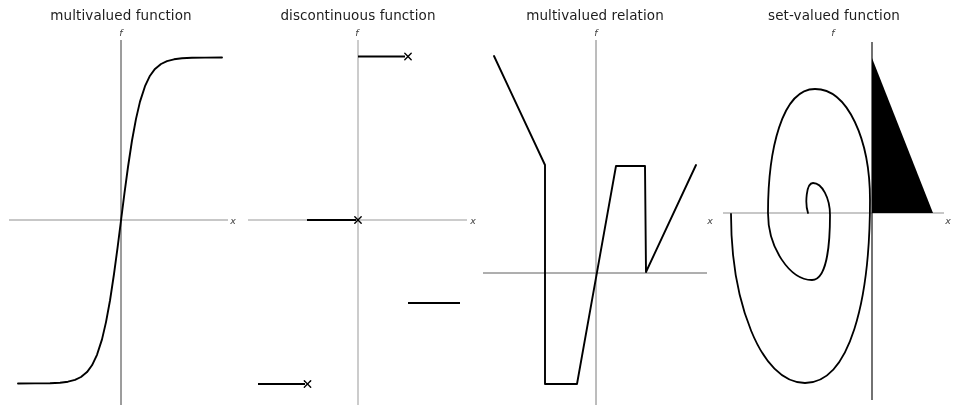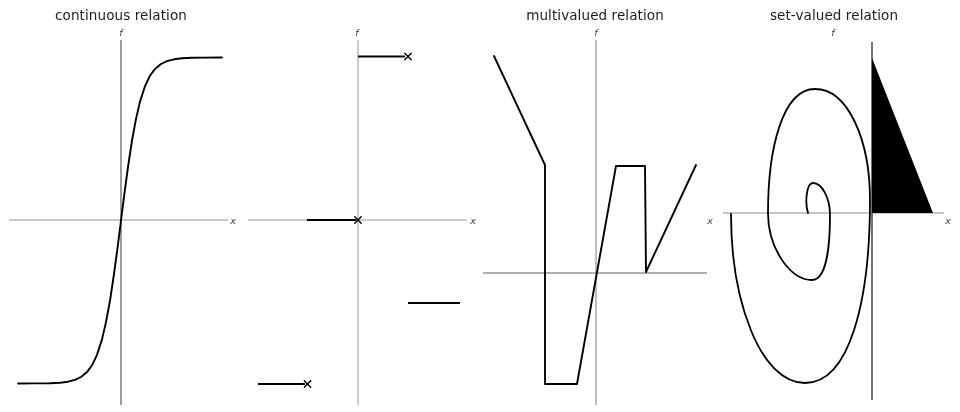--- a/index.html
+++ b/index.html
@@ -68,16 +68,17 @@
       </g>
       <g>
         <line x1="723" y1="213" x2="944" y2="213" stroke="#8f8f8f" stroke-width="1"></line>
         <line x1="872" y1="42" x2="872" y2="400" stroke="#141414" stroke-width="1.2"></line>
         <text x="833" y="36" fill="#3f3f3f" font-size="9.5" text-anchor="middle">f</text>
         <text x="948" y="224" fill="#3f3f3f" font-size="9.5" text-anchor="middle">x</text>
         <path d="M 808,213 C 805,204 806,183 813,183 C 822,183 830,198 830,215 C 830,248 826,280 812,280 C 790,280 768,248 768,213 C 768,150 782,89 815,89 C 848,89 870,140 870,200 C 870,300 850,383 805,383 C 760,383 731,300 731,214" fill="none" stroke="#000000" stroke-width="1.8" stroke-linecap="round"></path>
         <polygon points="872,58 872,213 933,213" fill="#000000"></polygon>
       </g>
     </svg>
-  <div class="panel-title" style="left:121px">continuous relation</div>
+  <div class="panel-title" style="left:121px">multivalued function</div>
+  <div class="panel-title" style="left:358px">discontinuous function</div>
   <div class="panel-title" style="left:595px">multivalued relation</div>
-  <div class="panel-title" style="left:834px">set-valued relation</div>
+  <div class="panel-title" style="left:834px">set-valued function</div>
 </div>
 
 </body></html>

